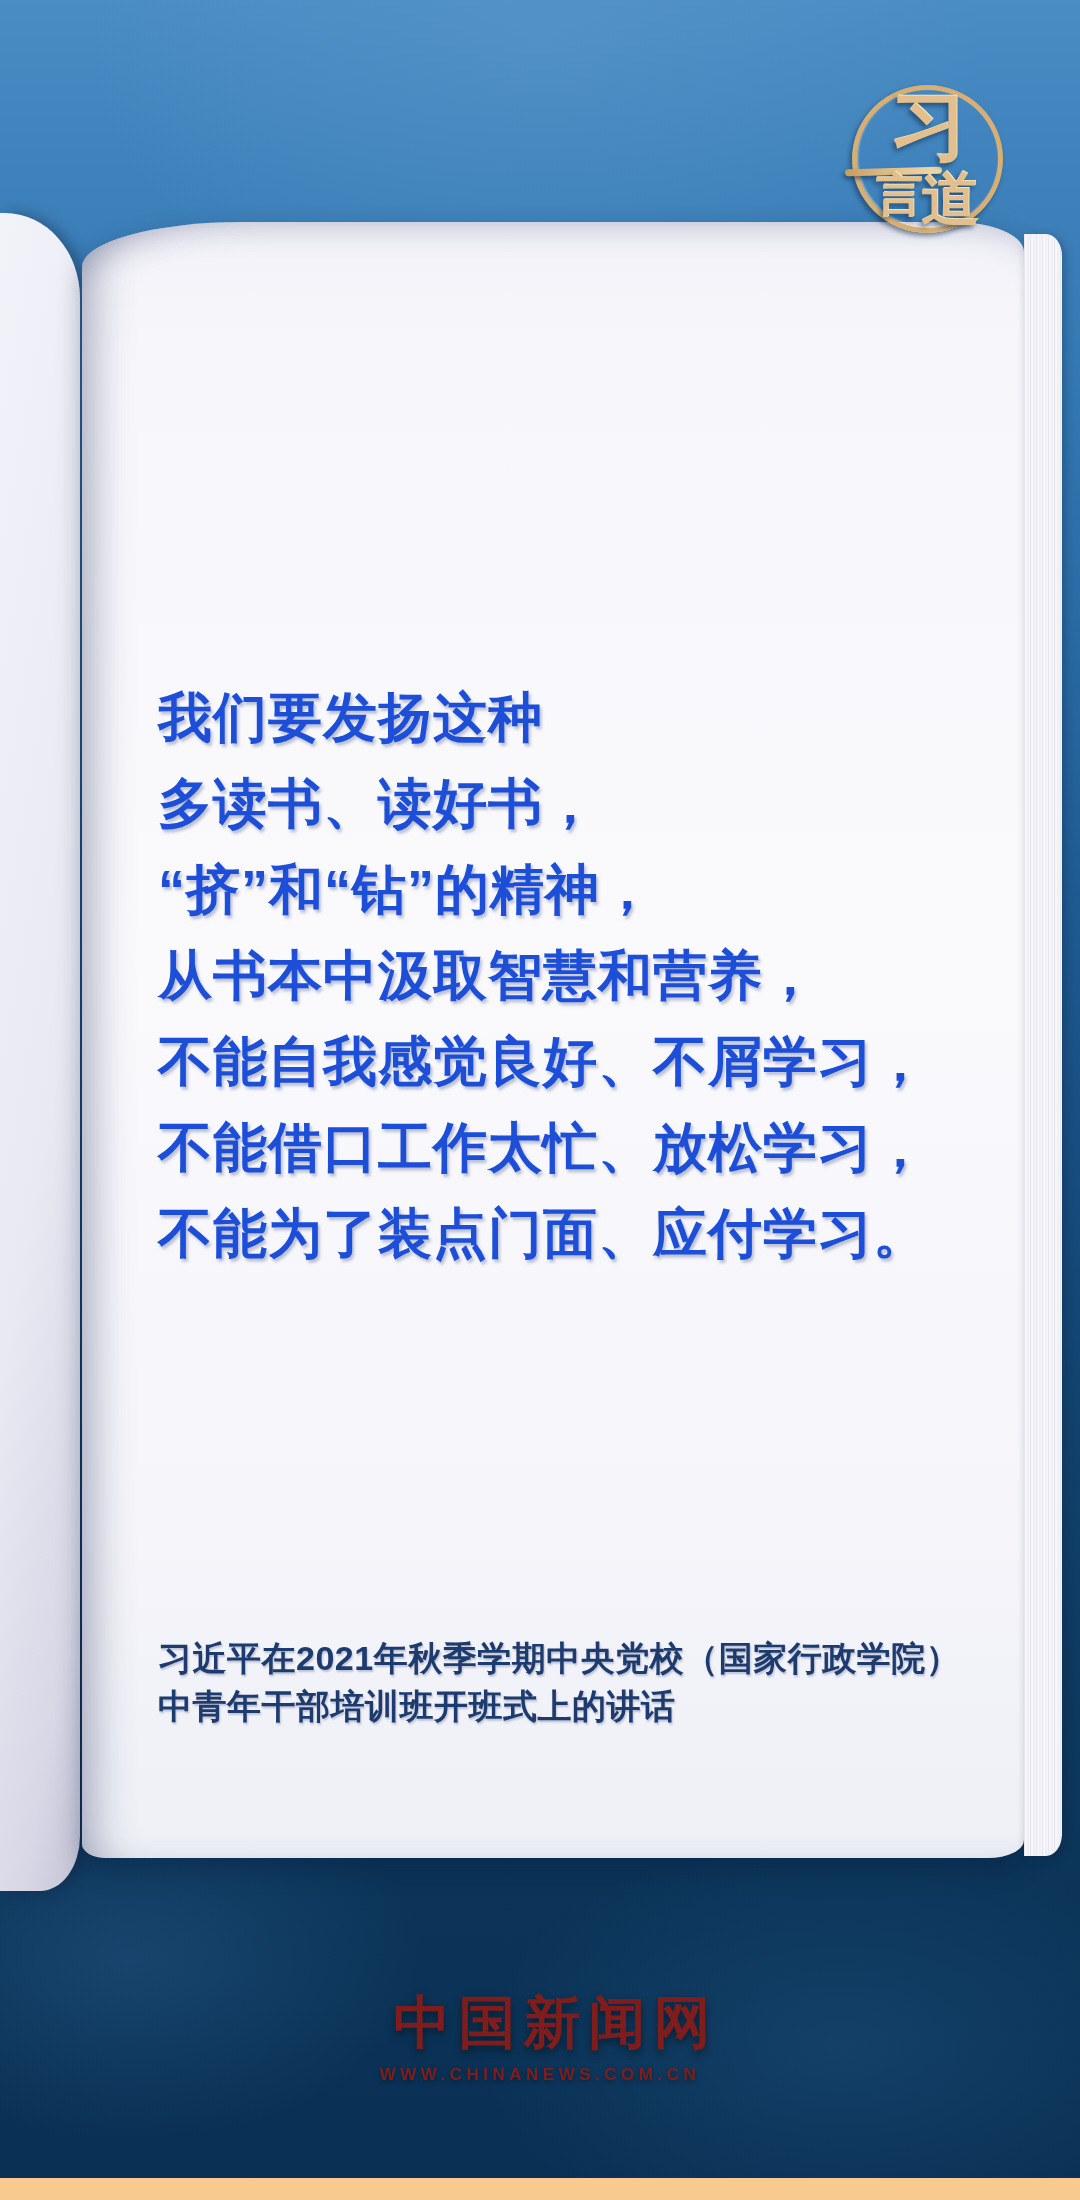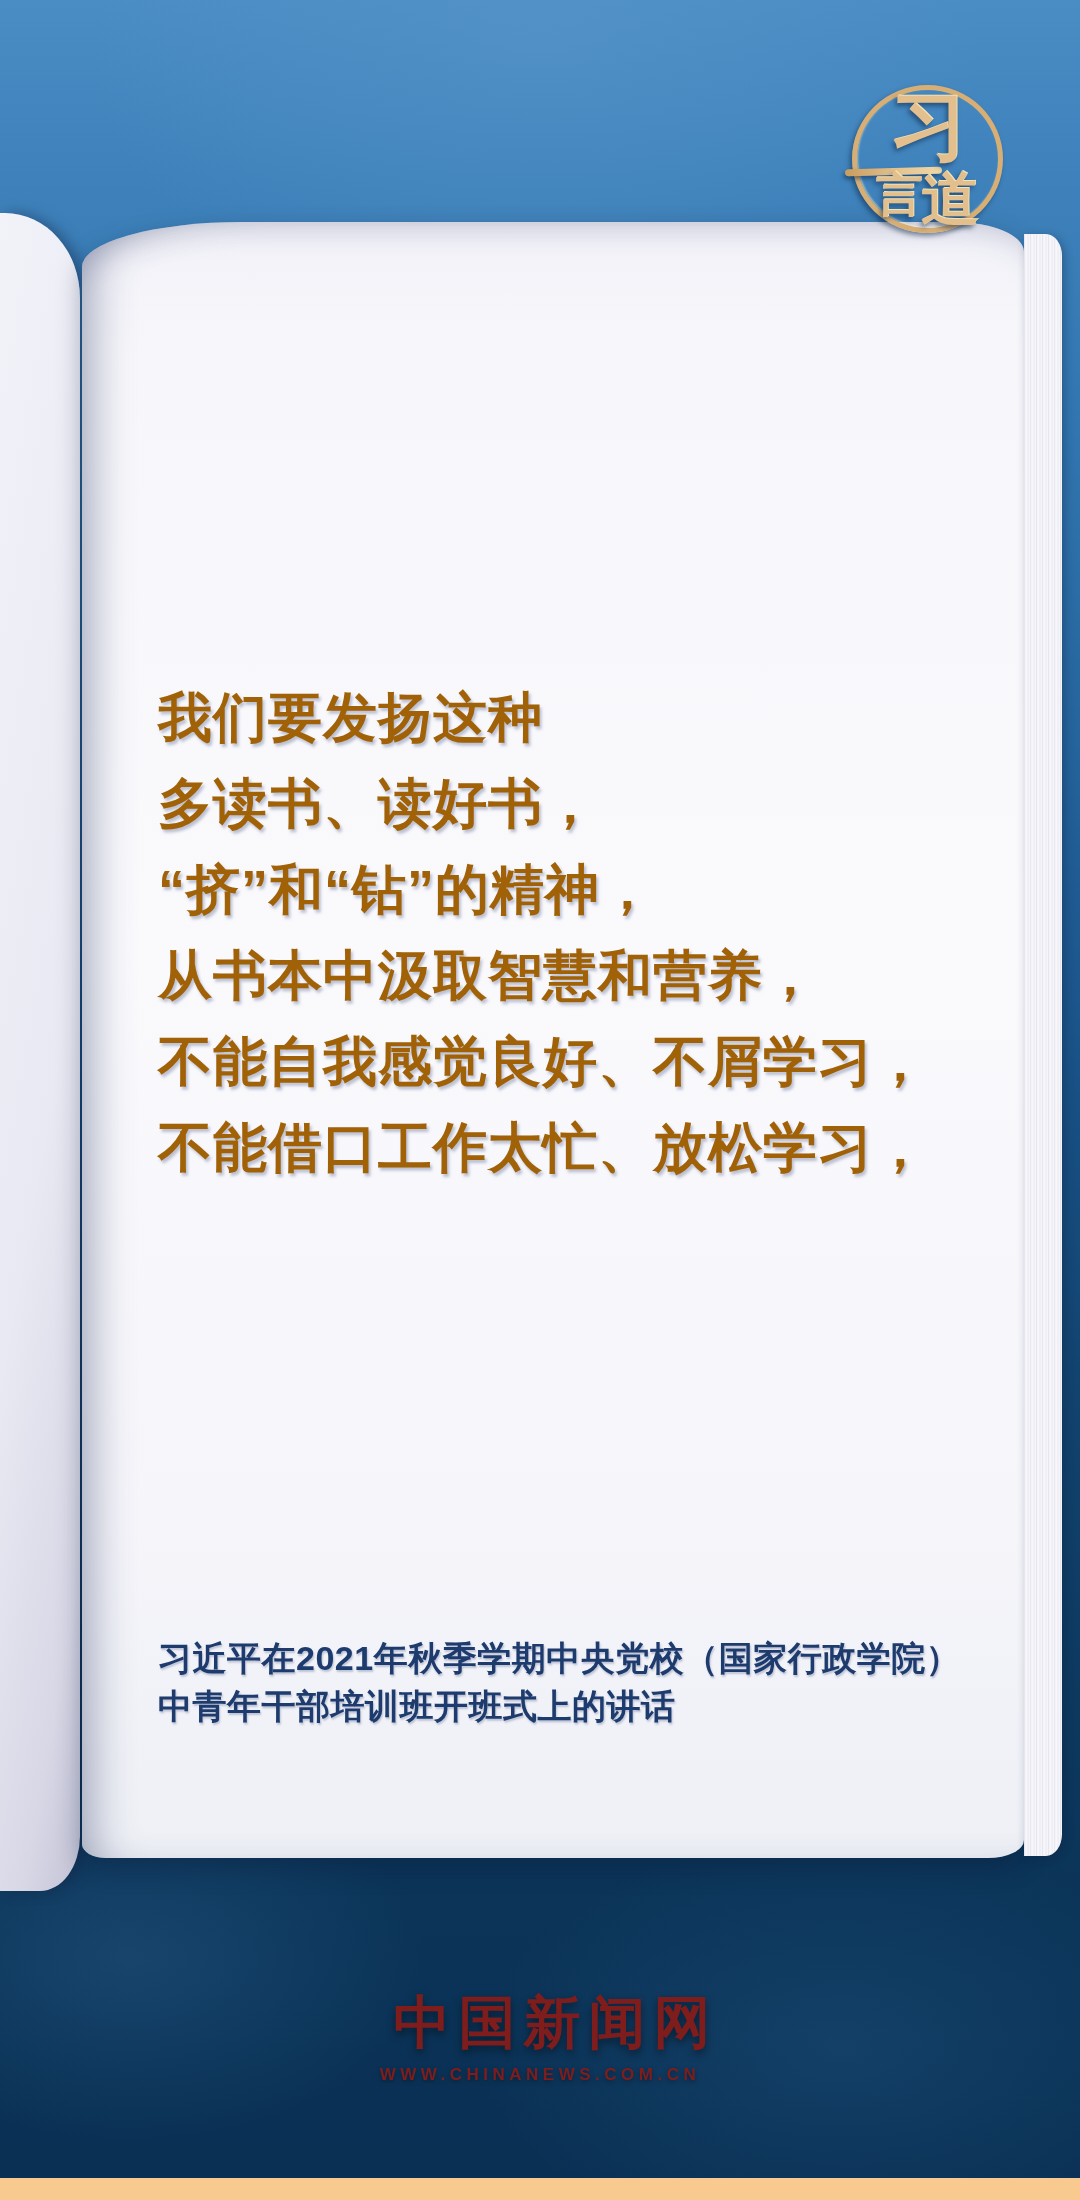--- a/index.html
+++ b/index.html
@@ -98,27 +98,28 @@
 <div class="page-stack"></div>
 
 <div class="xi-logo">
   <div class="xi-circle"></div>
   <div class="xi-stroke"></div>
   <span class="xi-char c0">习</span>
   <span class="xi-char c1">言</span>
   <span class="xi-char c2">道</span>
 </div>
 
-<div class="quote" style="color: #a16207;">
+<div class="quote" style="color: #1d4ed8;">
   <div>我们要发扬这种</div>
   <div>多读书、读好书，</div>
   <div>“挤”和“钻”的精神，</div>
   <div>从书本中汲取智慧和营养，</div>
   <div>不能自我感觉良好、不屑学习，</div>
   <div>不能借口工作太忙、放松学习，</div>
+  <div>不能为了装点门面、应付学习。</div>
 </div>
 
 <div class="attribution" style="color: rgb(30, 59, 109);">
   <div>习近平在2021年秋季学期中央党校（国家行政学院）</div>
   <div>中青年干部培训班开班式上的讲话</div>
 </div>
 
 <div class="footer-logo">
   <div class="site-name">中国新闻网</div>
   <div class="site-url">WWW.CHINANEWS.COM.CN</div>

